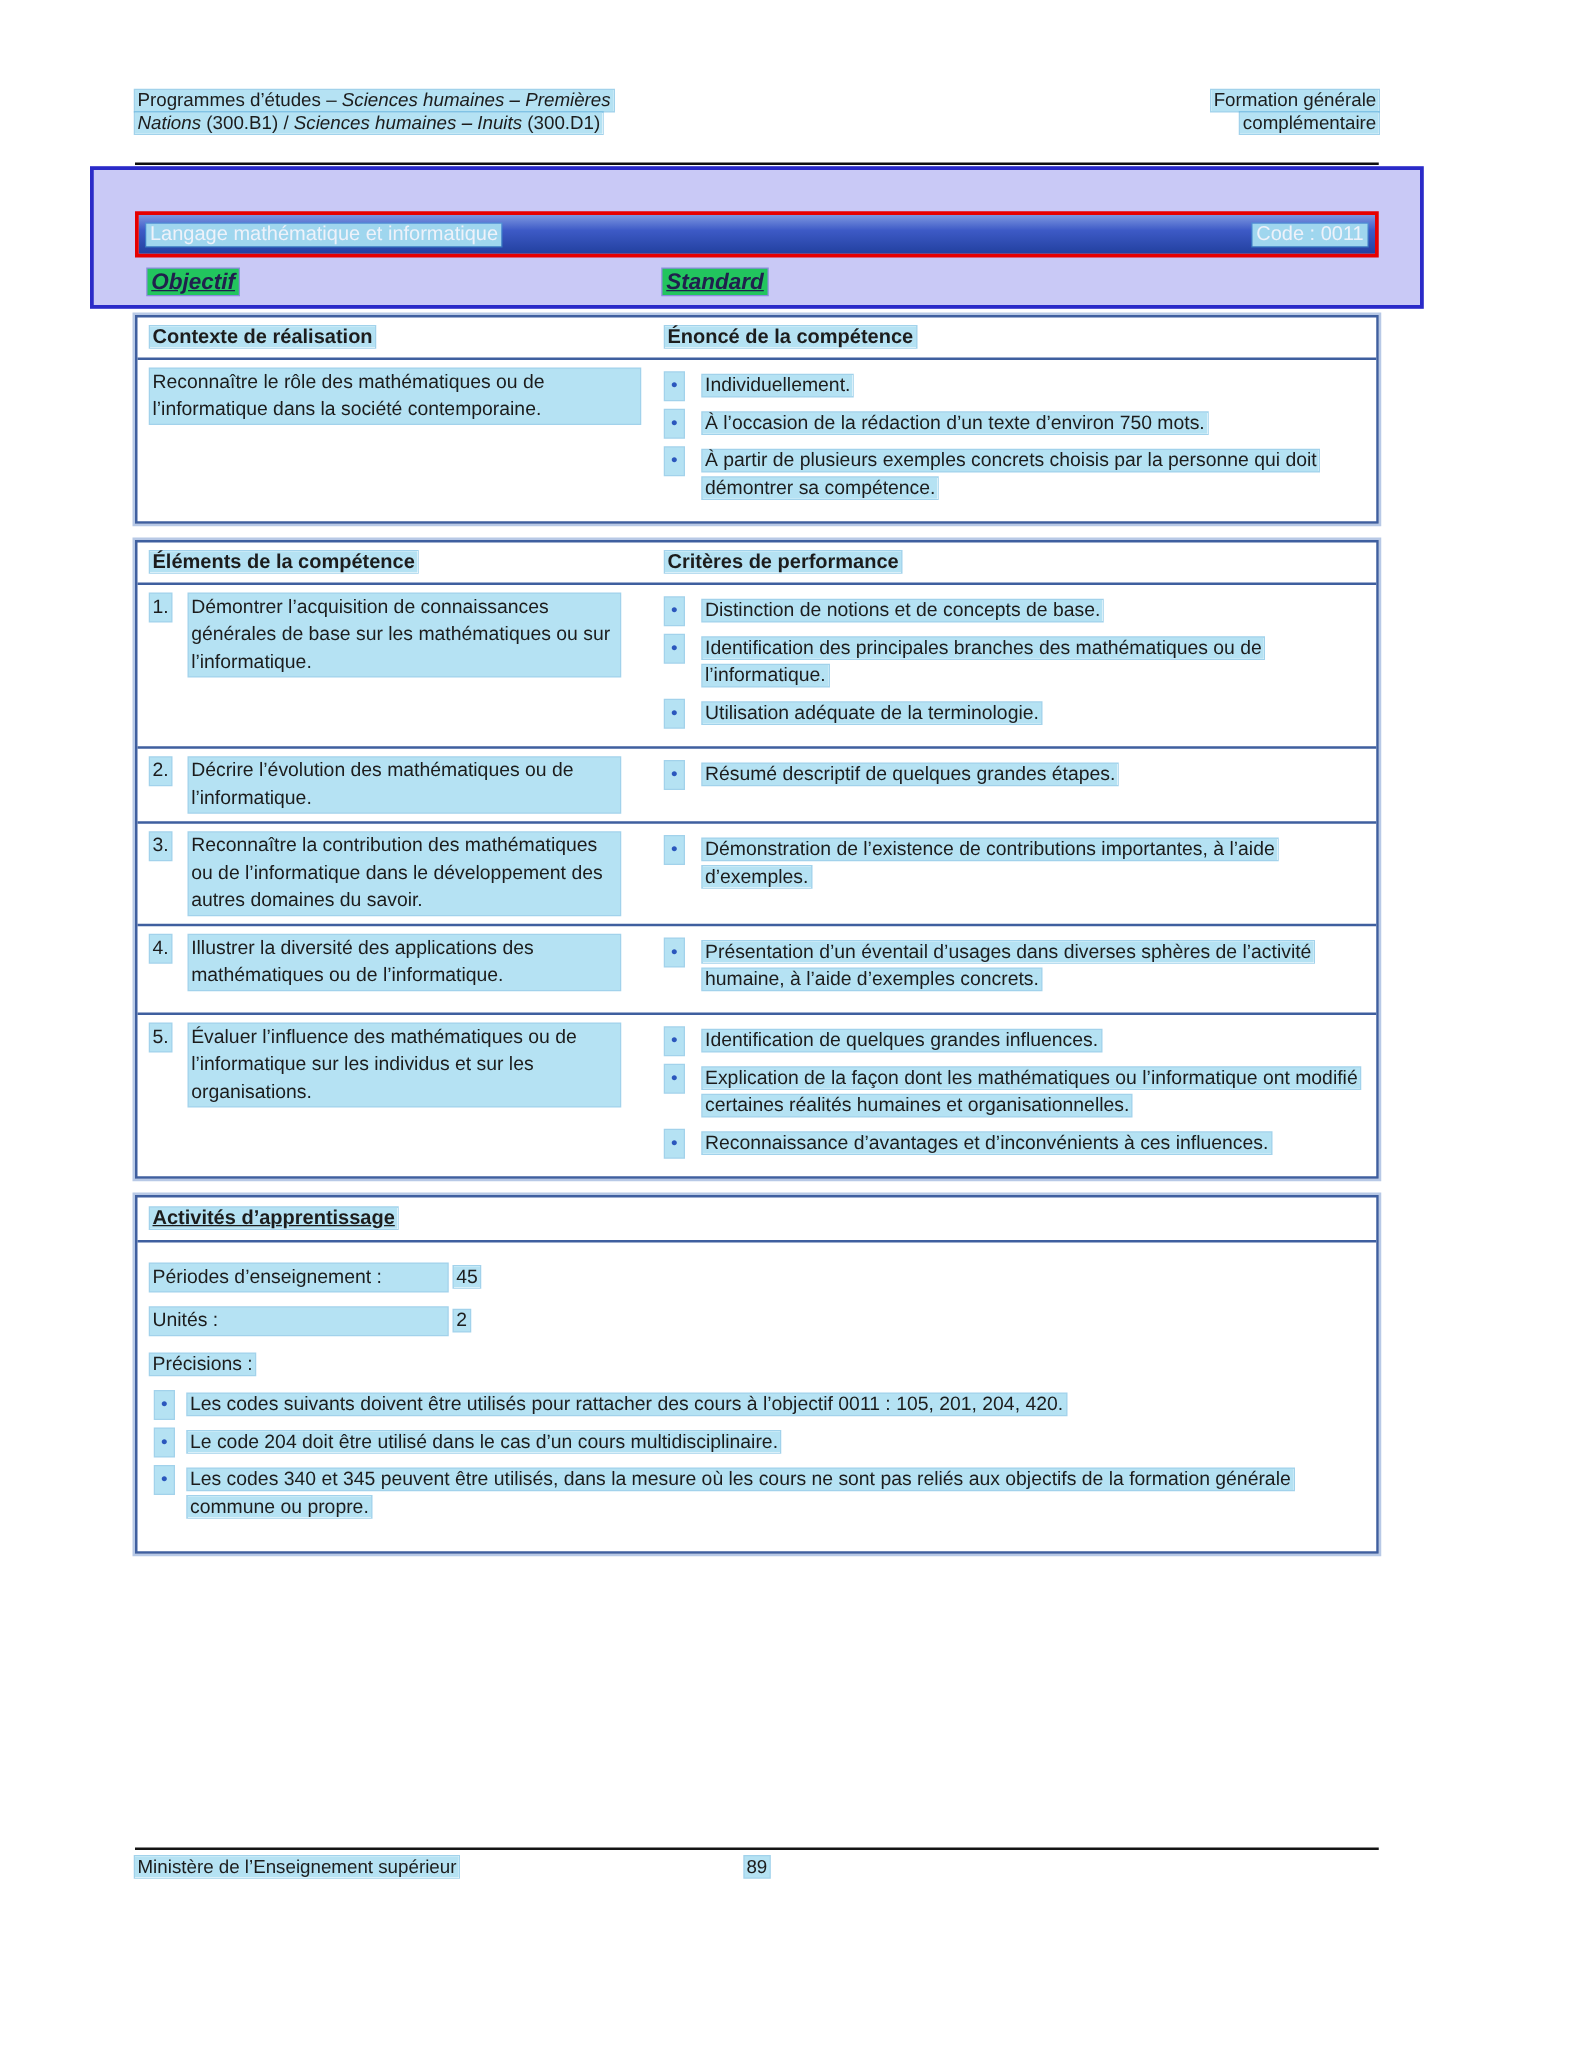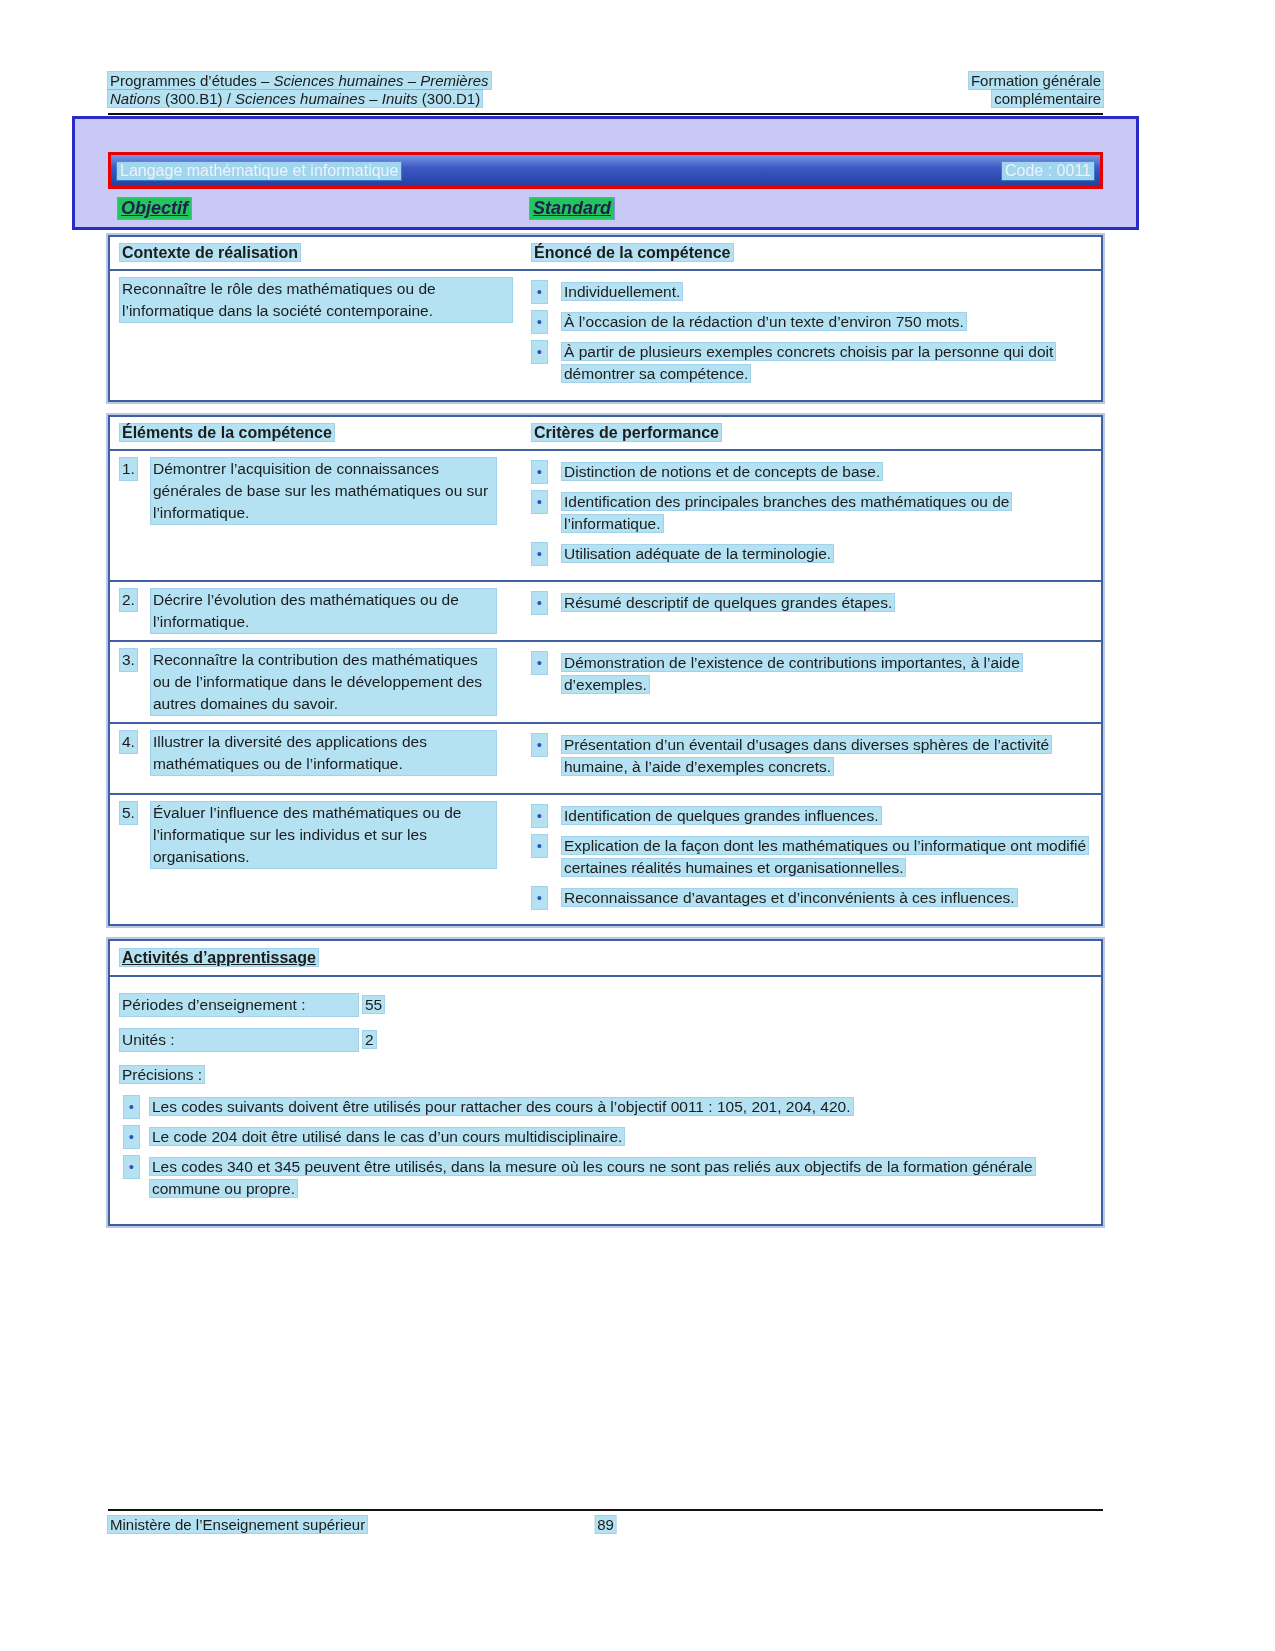--- a/index.html
+++ b/index.html
@@ -15,21 +15,21 @@
   .hl {
     background: #b5e2f3;
     box-shadow: 0 0 0 1px rgba(70,165,215,.5);
     padding: 0 2px;
     -webkit-box-decoration-break: clone; box-decoration-break: clone;
   }
 
   
   .page-header {
     display: flex; justify-content: space-between; align-items: flex-start;
-    border-bottom: 2px solid #101010; padding-bottom: 5px;
+    border-bottom: 2px solid #101010; padding-bottom: 22px;
     font-size: 15px; line-height: 17px;
   }
   .ph-right { text-align: right; }
   .ph-line { margin-bottom: 1px; }
 
   
   .lavender {
     margin: 1px -36px 5px; border: 3px solid #2a2ac8;
     background: #c9c9f6; padding: 33px 33px 8px;
   }
@@ -81,21 +81,21 @@
   .act-body { padding: 4px 10px 16px; }
   .kv { margin: 13px 0; }
   .kv-label { display: inline-block; width: 238px; }
   .kv-value { margin-left: 5px; }
   .precisions { margin: 13px 0 10px; }
   .act-body .bullet-item { margin: 8px 0; }
   .act-body .bullet { margin-left: 4px; margin-right: 11px; }
 
   
   .page-footer {
-    position: absolute; top: 1509px; left: 108px; width: 995px;
+    position: absolute; top: 1478px; left: 108px; width: 995px;
     border-top: 2px solid #141414; padding-top: 5px; font-size: 15px;
   }
   .footer-page-num { position: absolute; left: 50%; transform: translateX(-50%); top: 5px; }
 </style>
 </head>
 <body>
 
 <div class="page">
 
   <header class="page-header">
@@ -237,21 +237,21 @@
       </div>
     </div>
   </section>
 
   <section class="tbl">
     <div class="act-head">
       <span class="hl act-title">Activités d’apprentissage</span>
     </div>
     <div class="act-body">
       <div class="kv">
-        <span class="hl kv-label">Périodes d’enseignement :</span><span class="hl kv-value">55</span>
+        <span class="hl kv-label">Périodes d’enseignement :</span><span class="hl kv-value">45</span>
       </div>
       <div class="kv">
         <span class="hl kv-label">Unités :</span><span class="hl kv-value">2</span>
       </div>
       <div class="precisions">
         <span class="hl">Précisions :</span>
       </div>
       <div class="bullet-item">
         <span class="bullet hl">•</span>
         <span class="txt"><span class="hl">Les codes suivants doivent être utilisés pour rattacher des cours à l’objectif 0011 : 105, 201, 204, 420.</span></span>

